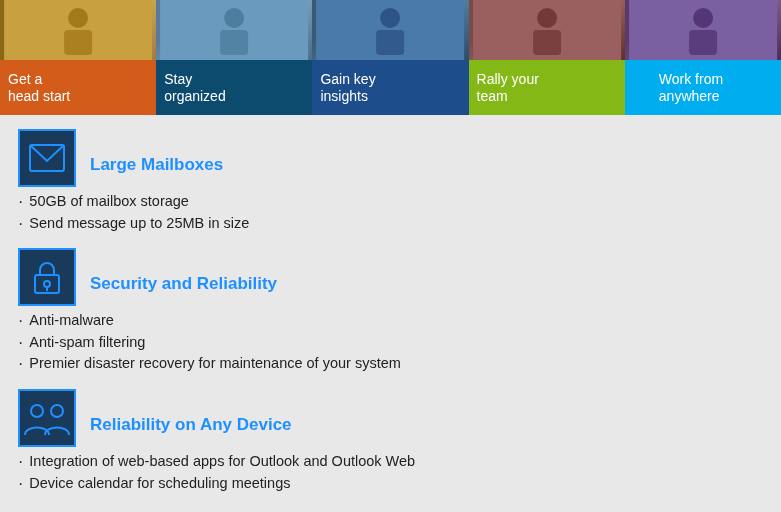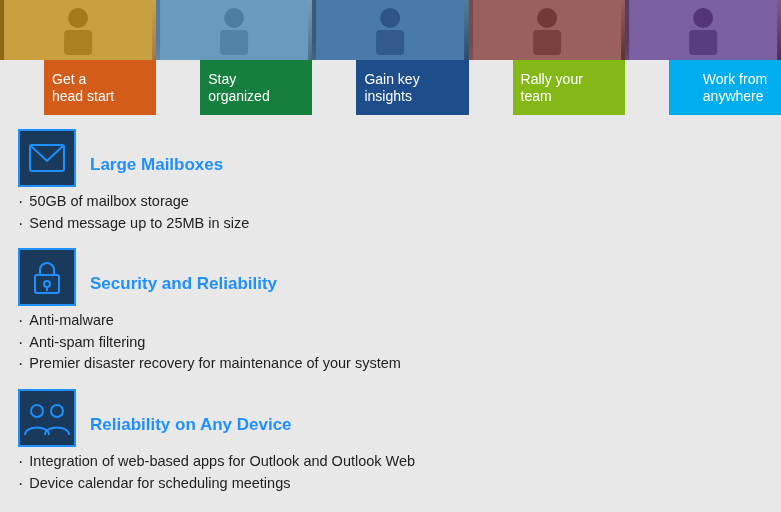--- a/index.html
+++ b/index.html
@@ -51,25 +51,24 @@
 
     .banner-label {
       height: 55px;
       display: flex;
       align-items: center;
       padding-left: 8px;
       color: white;
       font-size: 14px;
       font-weight: 400;
       line-height: 1.2;
-      margin-left: 44px;
     }
 
     .label-orange { background: #D35C1A; }
-    .label-teal   { background: #15803d; }
+    .label-teal   { background: #0c4a6e; }
     .label-lime   { background: #84B817; }
     .label-navy   { background: #1E4D8C; }
     .label-cyan   { background: #00ADEE; padding-left: 34px; }
 
     
     .content-area {
       padding: 12px 18px 0 18px;
     }
 
     .icon-box {

